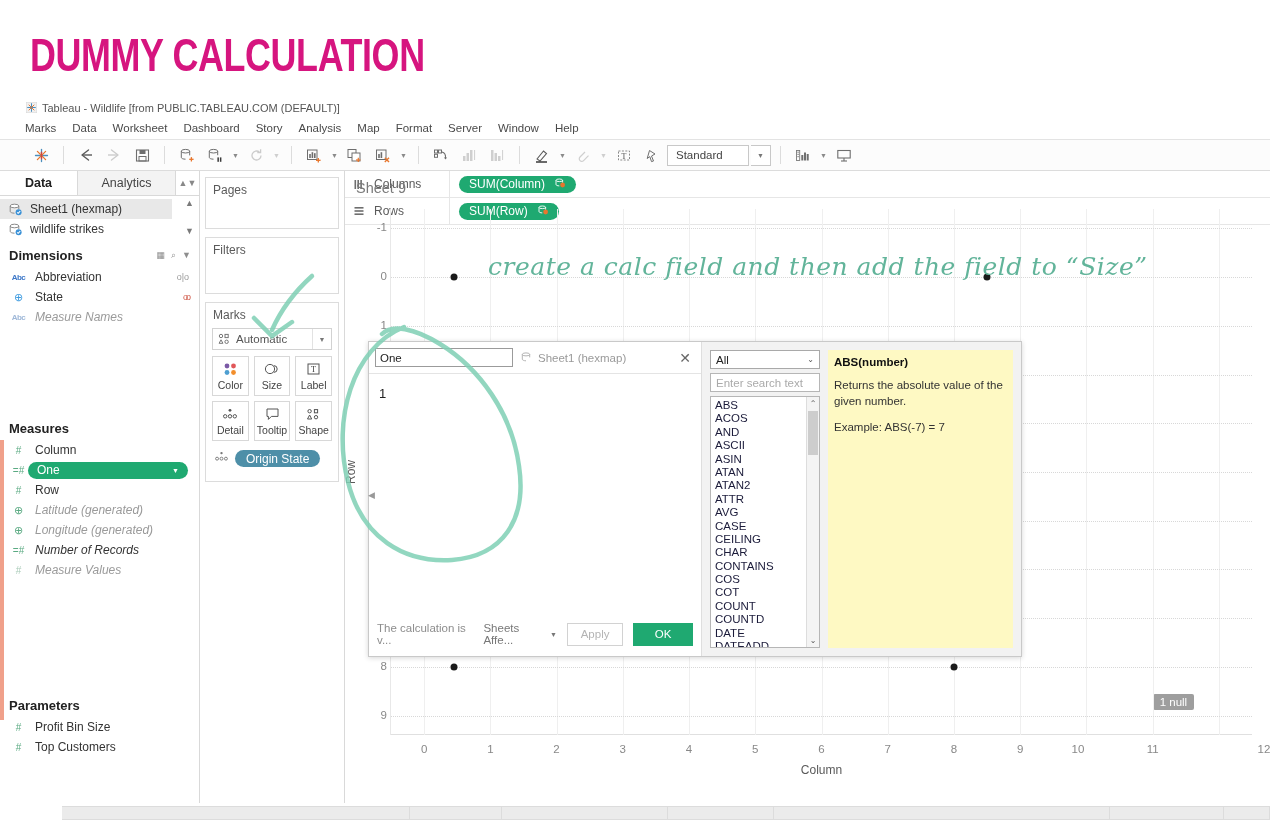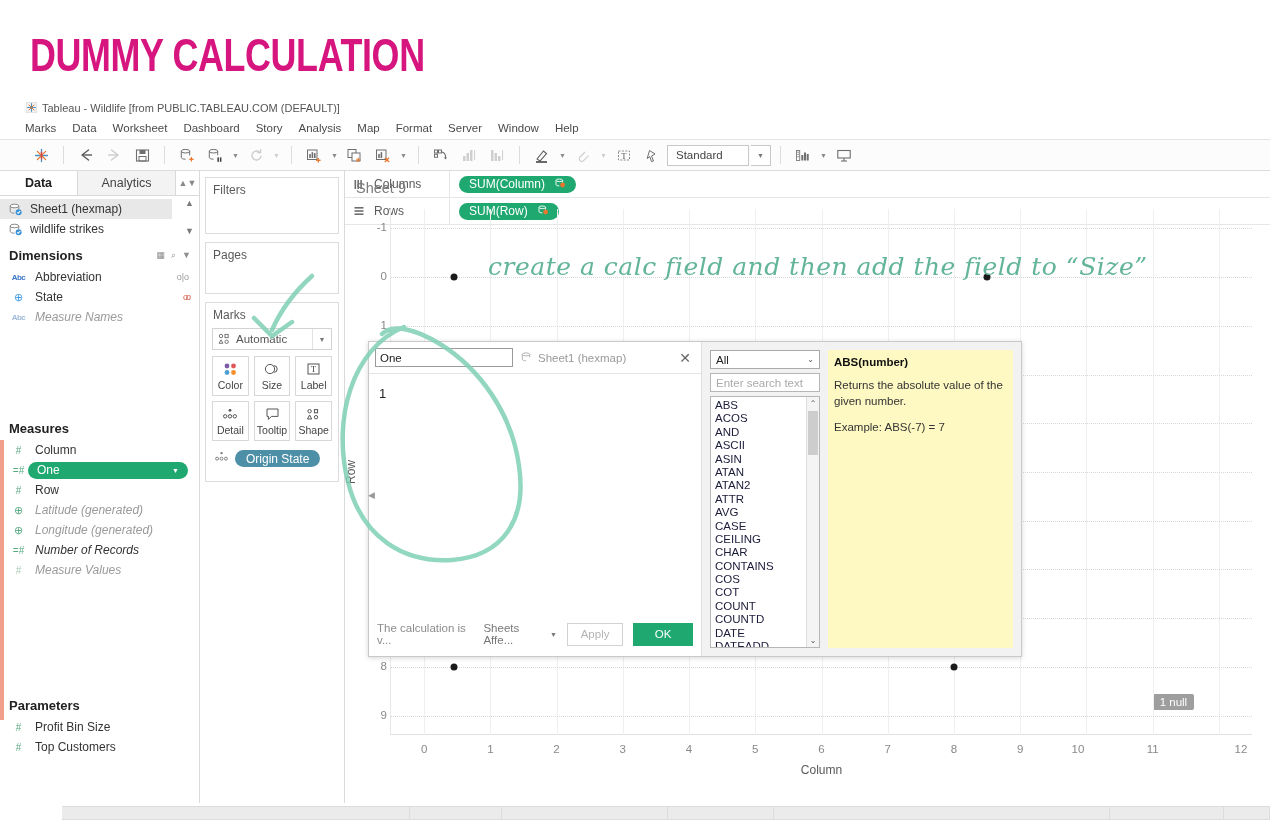--- a/index.html
+++ b/index.html
@@ -542,25 +542,25 @@
       <span class="f-ico">#</span>
       <span class="f-name">Profit Bin Size</span>
     </div>
     <div class="field-row">
       <span class="f-ico">#</span>
       <span class="f-name">Top Customers</span>
     </div>
   </div>
 
   <div id="shelfcol">
+    <div class="shelf-box" id="pages-box">
+      <div class="shelf-title">Pages</div>
+    </div>
     <div class="shelf-box" id="filters-box">
       <div class="shelf-title">Filters</div>
-    </div>
-    <div class="shelf-box" id="pages-box">
-      <div class="shelf-title">Pages</div>
     </div>
     <div class="shelf-box" id="marks-box">
       <div class="shelf-title">Marks</div>
       <div id="marktype">
         <svg width="13" height="12" viewBox="0 0 13 12">
           <circle cx="3" cy="3" r="1.7" fill="none" stroke="#777" stroke-width="1"></circle>
           <rect x="7" y="1.4" width="3.2" height="3.2" fill="none" stroke="#777" stroke-width="1"></rect>
           <path d="M3 6.8 L4.9 10.3 L1.1 10.3 Z" fill="none" stroke="#777" stroke-width="1"></path>
           <circle cx="8.6" cy="8.8" r="1.7" fill="none" stroke="#777" stroke-width="1"></circle>
         </svg>
@@ -741,21 +741,21 @@
           <div class="xtick" style="left: 165.577px;">2</div>
           <div class="xtick" style="left: 231.808px;">3</div>
           <div class="xtick" style="left: 298.038px;">4</div>
           <div class="xtick" style="left: 364.269px;">5</div>
           <div class="xtick" style="left: 430.5px;">6</div>
           <div class="xtick" style="left: 496.731px;">7</div>
           <div class="xtick" style="left: 562.962px;">8</div>
           <div class="xtick" style="left: 629.192px;">9</div>
           <div class="xtick" style="left: 687px;">10</div>
           <div class="xtick" style="left: 761.654px;">11</div>
-          <div class="xtick" style="left: 850px; text-align: center;">12</div>
+          <div class="xtick" style="left: 873px; text-align: center;">12</div>
           <div class="ytick" style="top: 19.4815px;">-1</div>
           <div class="ytick" style="top: 68.1852px;">0</div>
           <div class="ytick" style="top: 116.889px;">1</div>
           <div class="ytick" style="top: 165.593px;">2</div>
           <div class="ytick" style="top: 214.296px;">3</div>
           <div class="ytick" style="top: 263px;">4</div>
           <div class="ytick" style="top: 311.704px;">5</div>
           <div class="ytick" style="top: 360.407px;">6</div>
           <div class="ytick" style="top: 409.111px;">7</div>
           <div class="ytick" style="top: 457.815px;">8</div>

